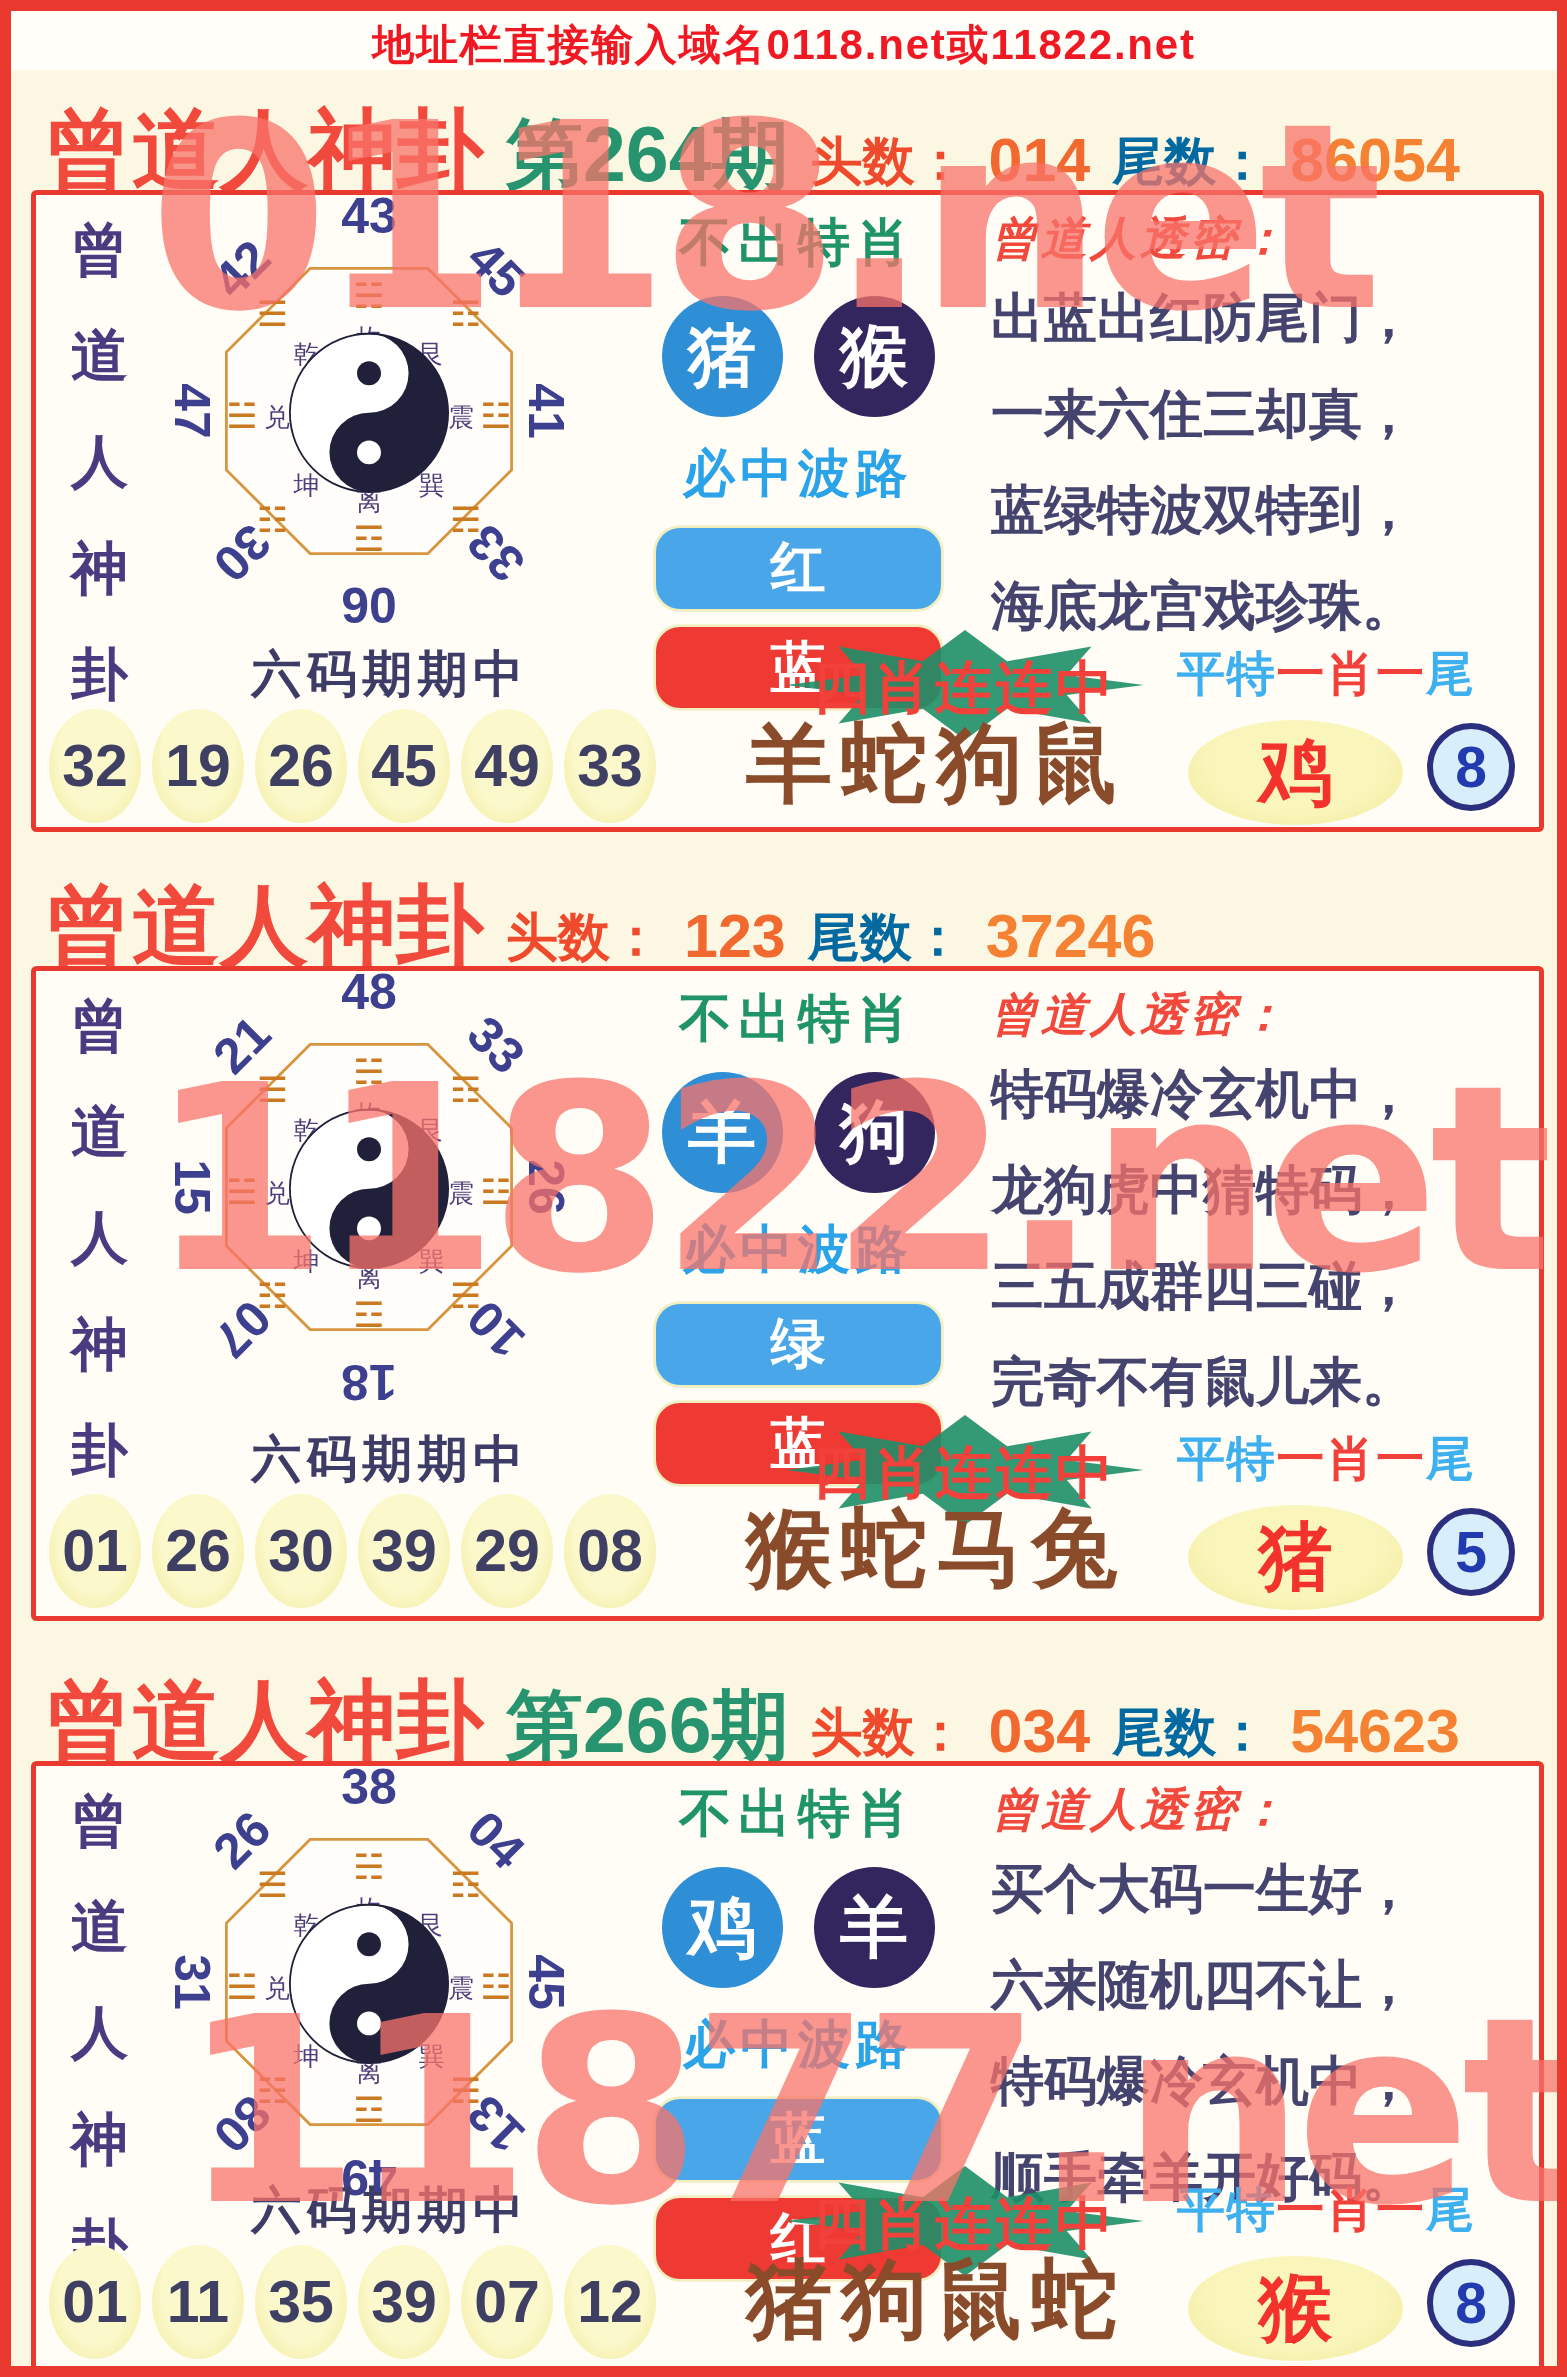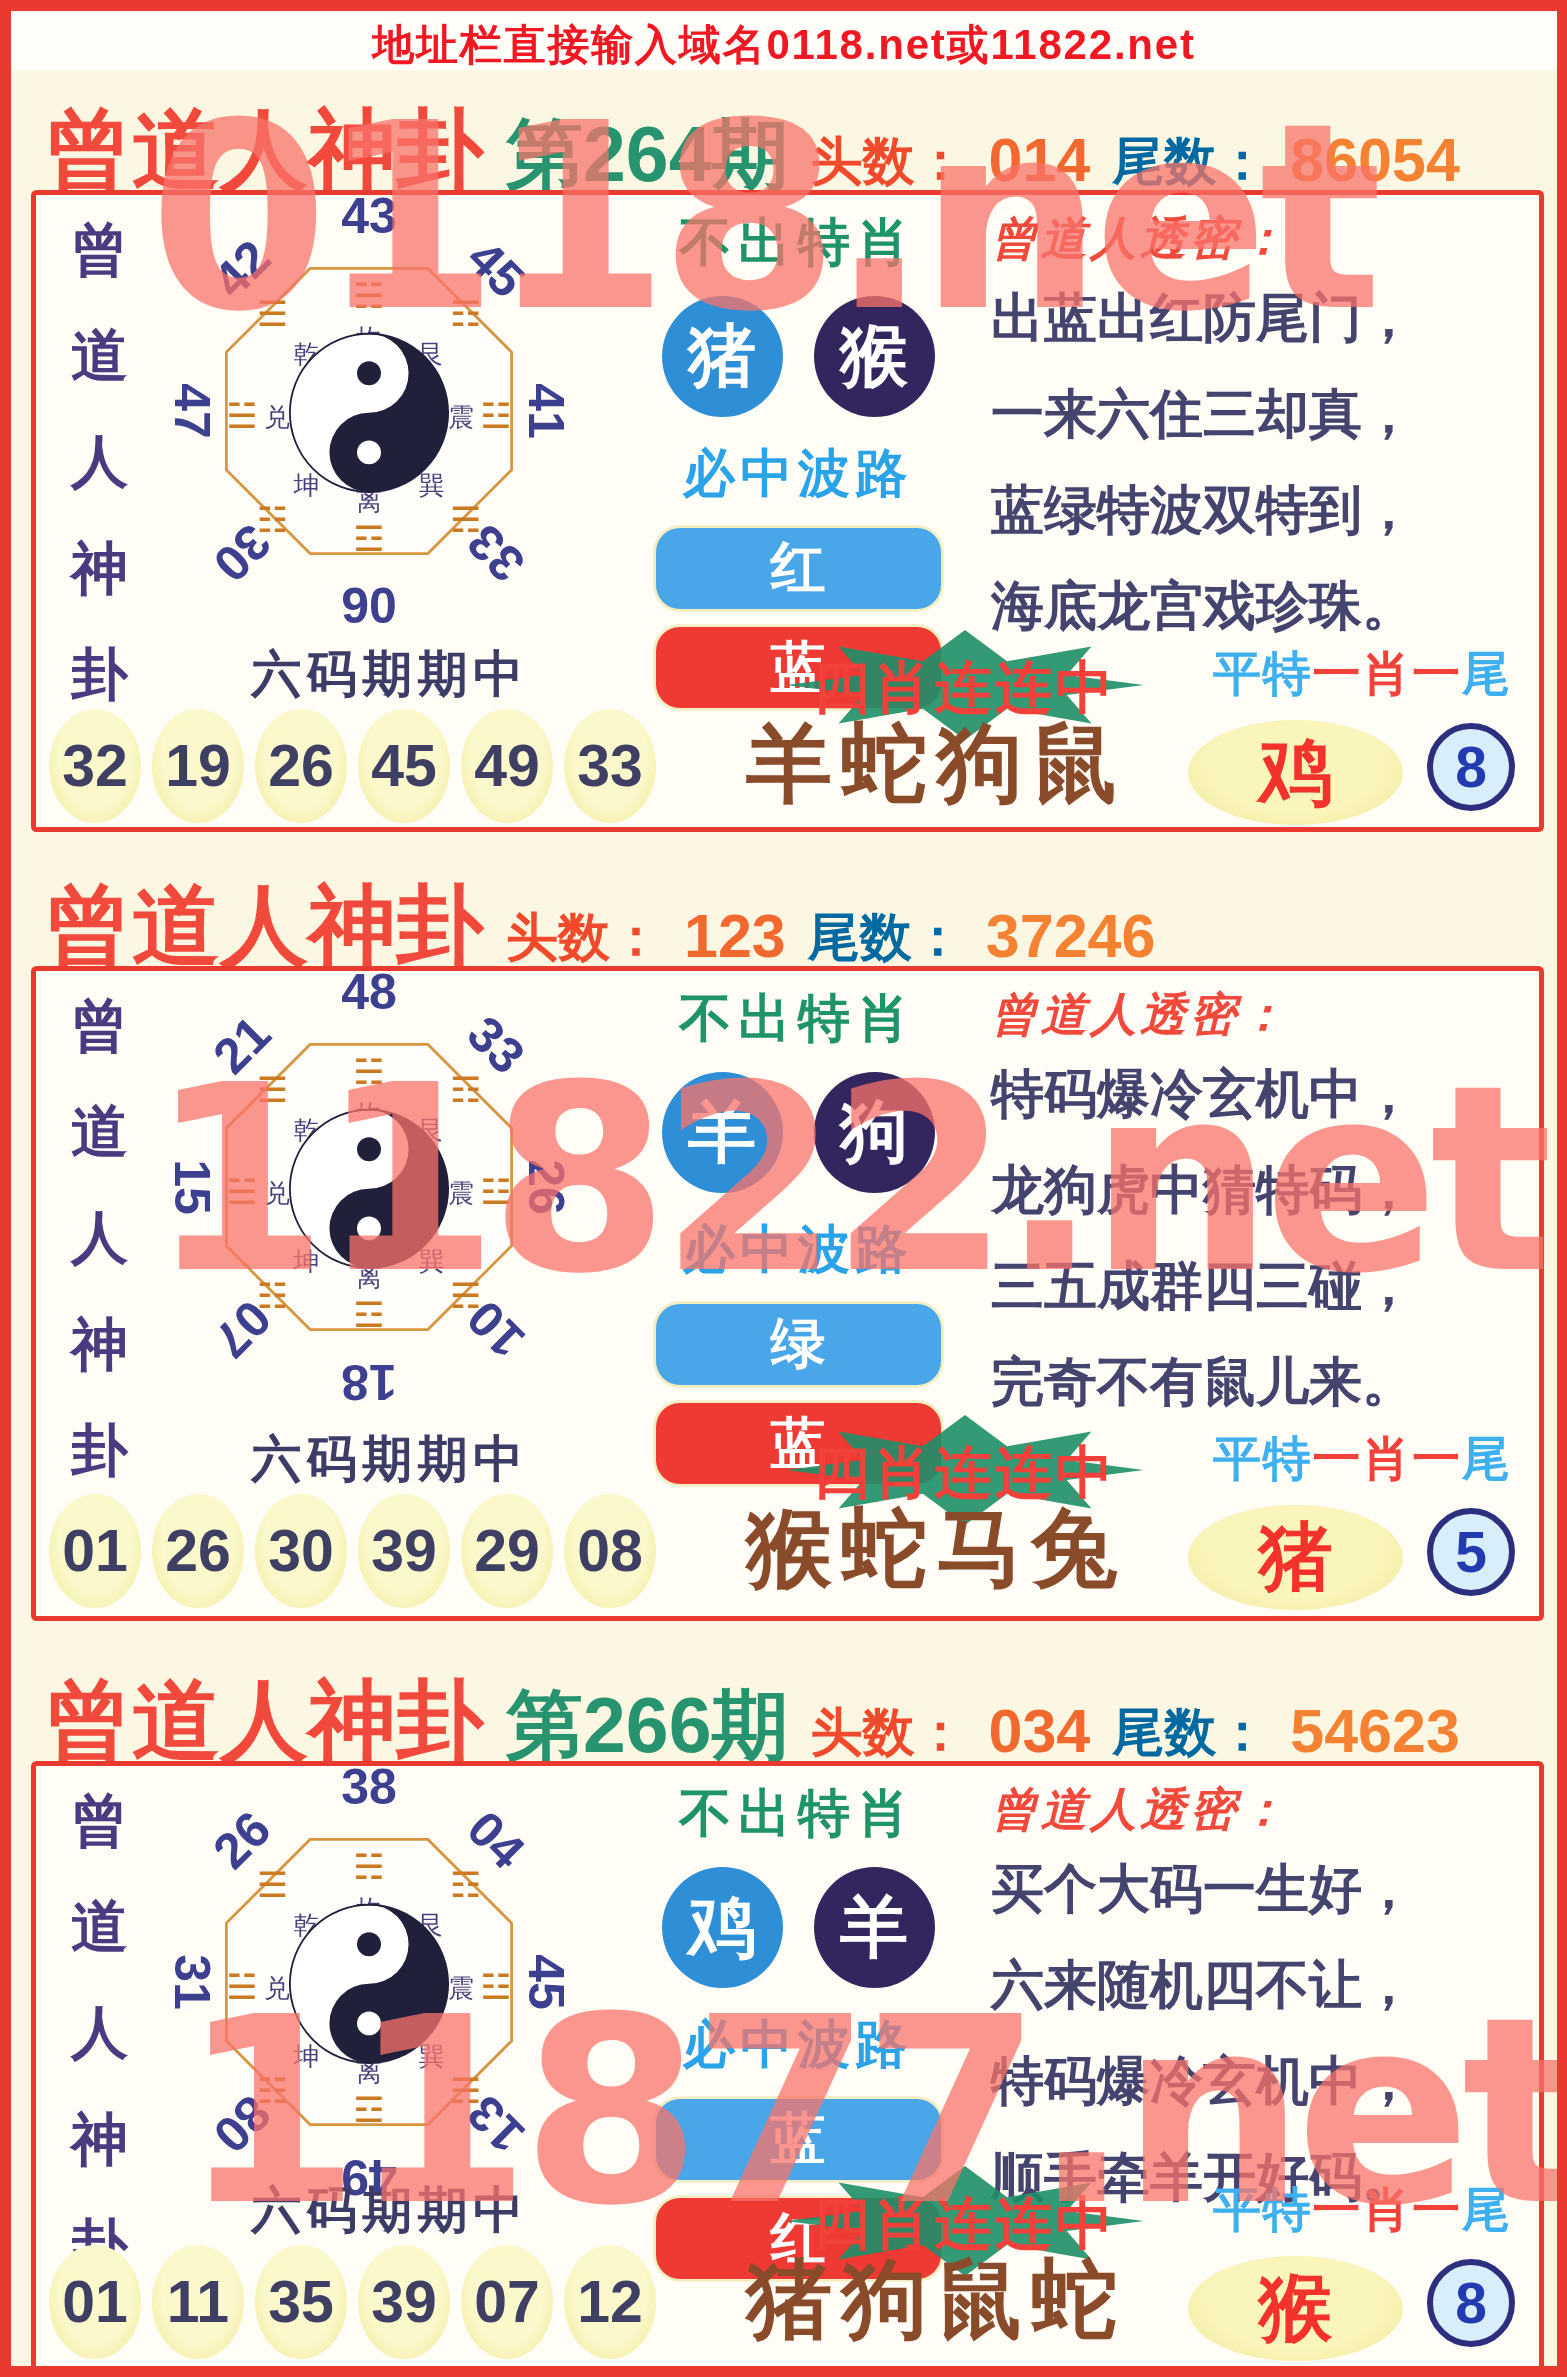--- a/index.html
+++ b/index.html
@@ -61,21 +61,21 @@
   .num-egg{width:92px;height:114px;border-radius:50%;display:flex;align-items:center;
            justify-content:center;font-size:59px;font-weight:700;color:#3f3f63;
            background:radial-gradient(ellipse at 50% 40%,#fbf8cb 55%,#f1e893 100%);}
   .burst{position:absolute;left:736px;top:-5.5px;width:386px;height:110px;}
   .burst svg{position:absolute;left:0;top:0;}
   .burst-text{position:absolute;left:0;top:20px;width:100%;text-align:center;
               font-size:57px;font-weight:800;color:#f2403a;letter-spacing:3.7px;}
   .animals{position:absolute;left:710px;top:85px;display:flex;gap:9.2px;}
   .animals span{font-size:86px;line-height:1;color:#8a4b2b;font-weight:700;}
   .pt-label{position:absolute;left:1141px;top:7.4px;font-size:48px;font-weight:800;
-            letter-spacing:1.8px;white-space:nowrap;margin-left:36px;}
+            letter-spacing:1.8px;white-space:nowrap;}
   .pt-b{color:#3fb0ef;} .pt-r{color:#f2403a;}
   .res-egg{position:absolute;left:1152px;top:85px;width:215px;height:105px;border-radius:50%;
            background:radial-gradient(ellipse at 50% 40%,#faf5bb 55%,#f2ea9b 100%);
            display:flex;align-items:center;justify-content:center;
            font-size:74px;font-weight:800;color:#f2322b;}
   .res-circle{position:absolute;left:1391px;top:88px;width:88px;height:88px;border-radius:50%;
               box-sizing:border-box;border:6.4px solid #2c2f7e;background:#d9eefb;
               display:flex;align-items:center;justify-content:center;
               font-size:57px;font-weight:800;color:#233bb0;}
   

